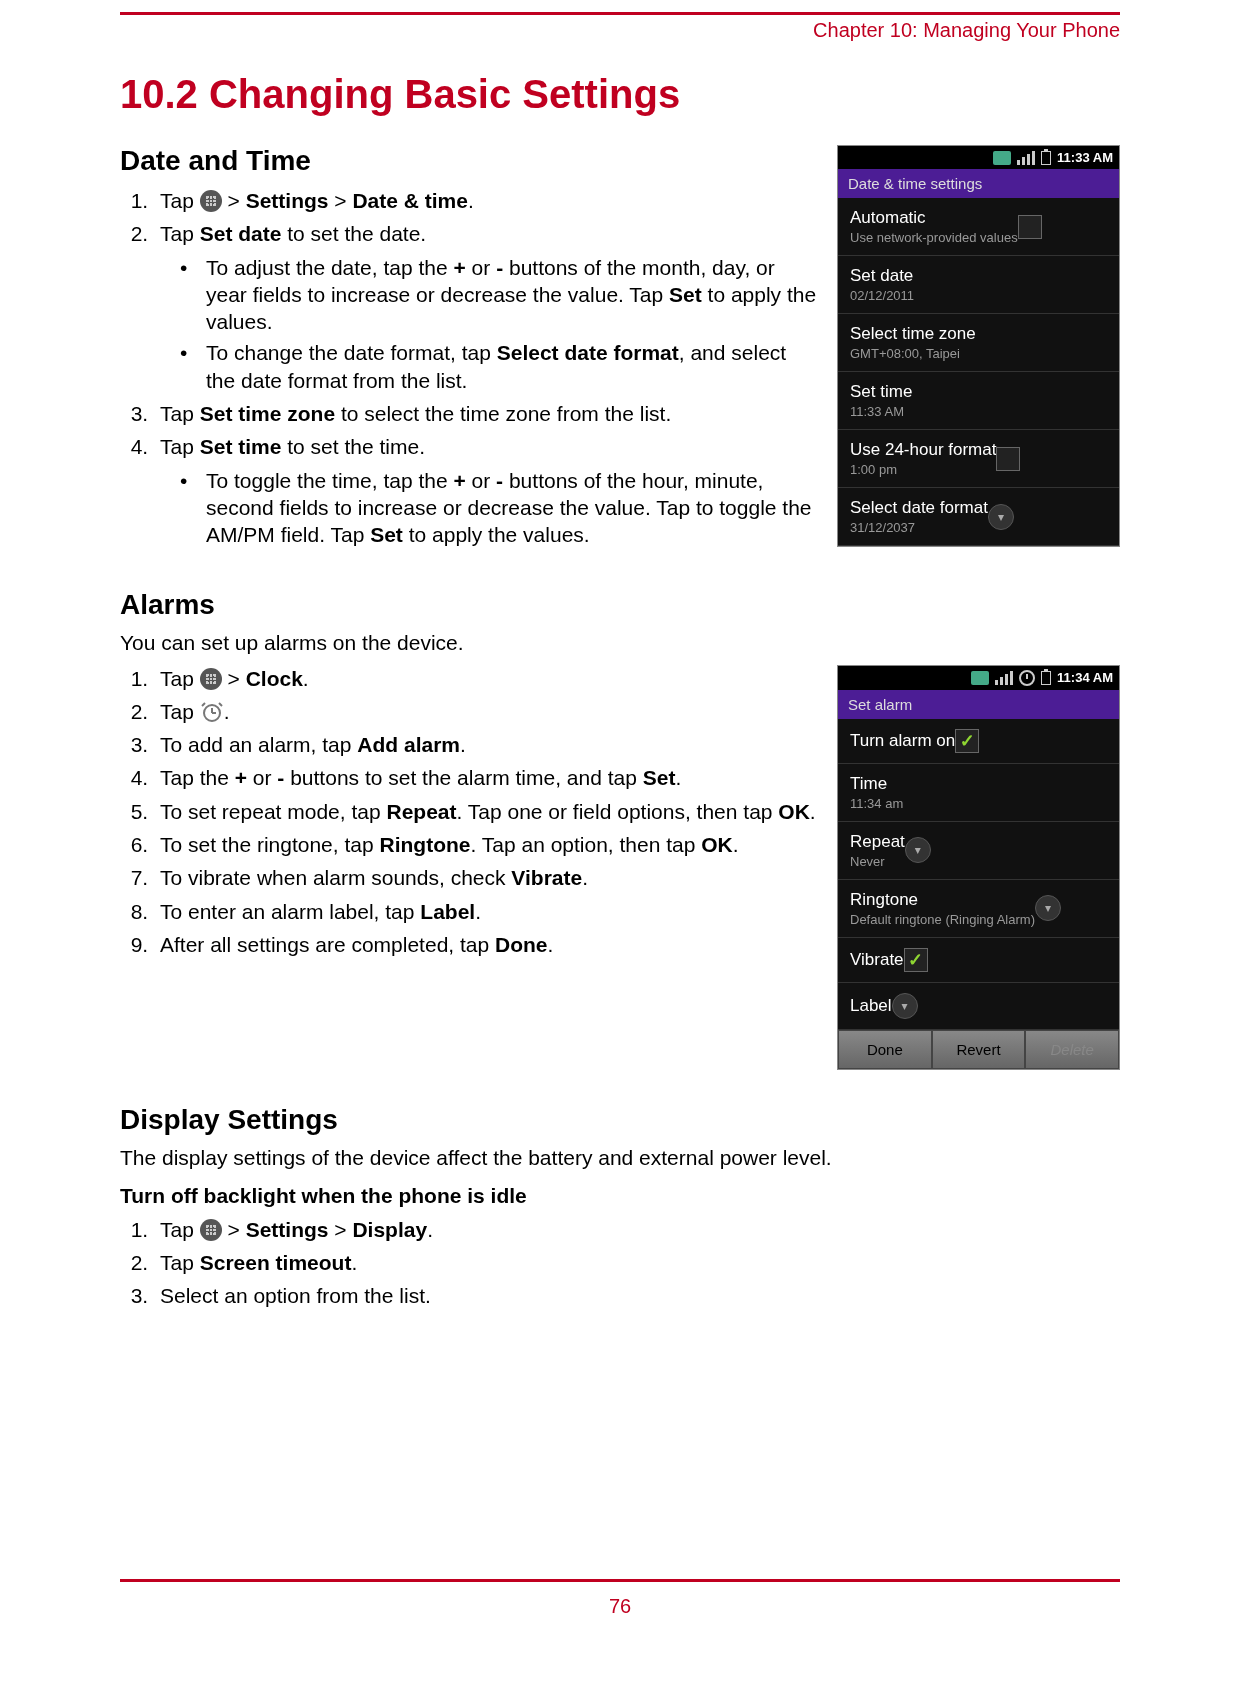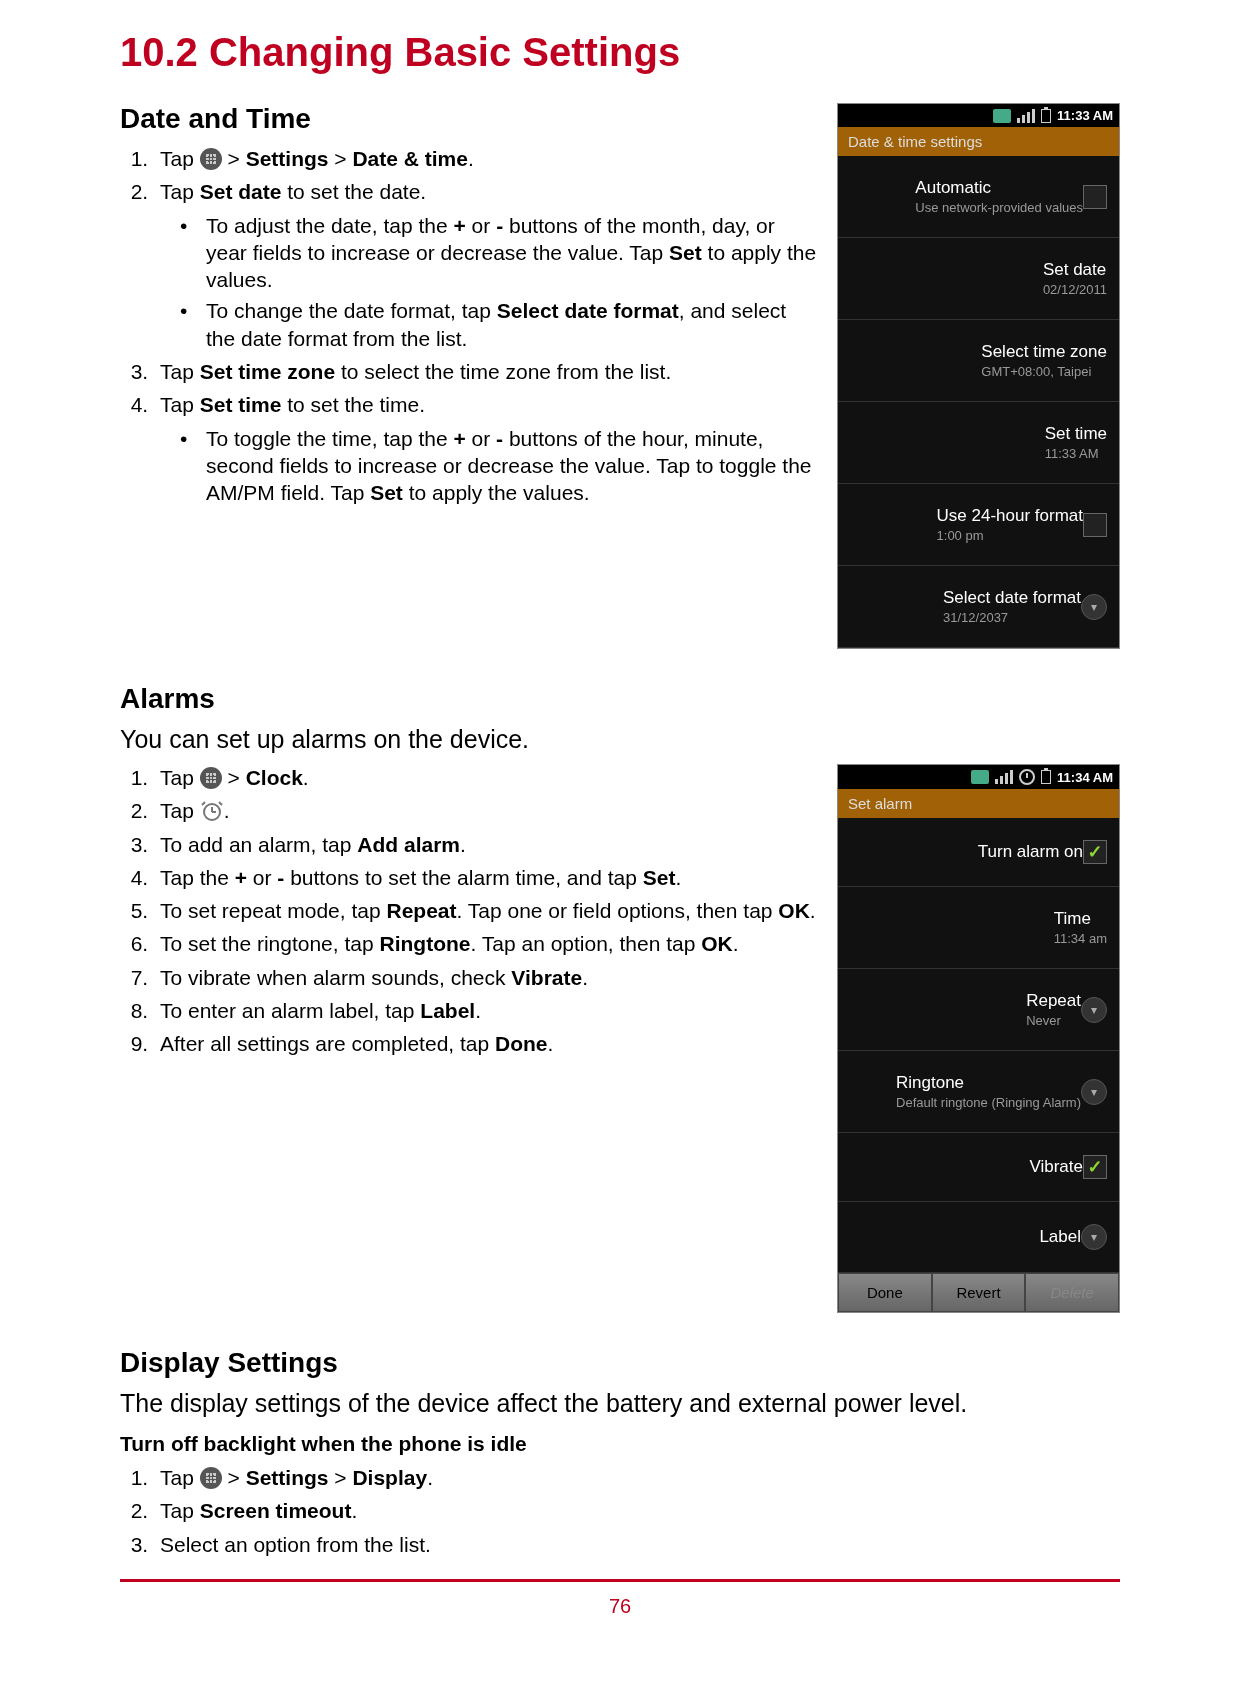--- a/index.html
+++ b/index.html
@@ -34,21 +34,21 @@
     font-size: 40px;
     font-weight: bold;
     margin-bottom: 28px;
   }
   h2.subsection {
     font-size: 28px;
     font-weight: bold;
     margin-bottom: 10px;
   }
   .lead {
-    font-size: 25px;
+    font-size: 21px;
     margin-bottom: 10px;
   }
   .sub-bold {
     font-size: 21px;
     font-weight: bold;
     margin: 14px 0 8px 0;
   }
   ol.steps {
     list-style: decimal;
     margin-left: 34px;
@@ -130,30 +130,30 @@
   }
   .phone .status-bar .sig { display: flex; gap: 2px; align-items: flex-end; }
   .phone .status-bar .sig span { width: 3px; background: #ccc; display: inline-block; }
   .phone .status-bar .sig span:nth-child(1){height:5px}
   .phone .status-bar .sig span:nth-child(2){height:8px}
   .phone .status-bar .sig span:nth-child(3){height:11px}
   .phone .status-bar .sig span:nth-child(4){height:14px}
   .phone .status-bar .batt { width: 10px; height: 14px; border: 1px solid #ccc; position: relative; }
   .phone .status-bar .batt::before { content:""; position:absolute; top:-3px; left:2px; width:4px; height:2px; background:#ccc; }
   .phone .title-bar {
-    background: #a16207;
+    background: #4c1d95;
     padding: 6px 10px;
     font-size: 15px;
     color: #ddd;
   }
   .phone .row {
     border-bottom: 1px solid #333;
-    padding: 22px 12px;
+    padding: 10px 12px;
     display: flex;
-    justify-content: flex-end;
+    justify-content: flex-start;
     align-items: center;
   }
   .phone .row .txt .main { font-size: 17px; color: #fff; }
   .phone .row .txt .sub-t { font-size: 13px; color: #999; margin-top: 2px; }
   .phone .checkbox {
     width: 24px; height: 24px;
     border: 1px solid #666; background: #222;
     flex-shrink: 0;
     display: flex; align-items: center; justify-content: center;
   }
@@ -192,20 +192,23 @@
     text-align: center;
     color: #c00020;
     font-size: 20px;
   }
   .section-block { margin-bottom: 34px; }
 </style>
 </head>
 <body>
 
 <div class="page">
+  <div class="header-bar">
+    <span class="chapter-title">Chapter 10: Managing Your Phone</span>
+  </div>
 
   <div class="content">
     <h1 class="section-title">10.2 Changing Basic Settings</h1>
 
     <div class="section-block">
       <div class="two-col">
         <div class="left-col">
           <h2 class="subsection">Date and Time</h2>
           <ol class="steps">
             <li>

